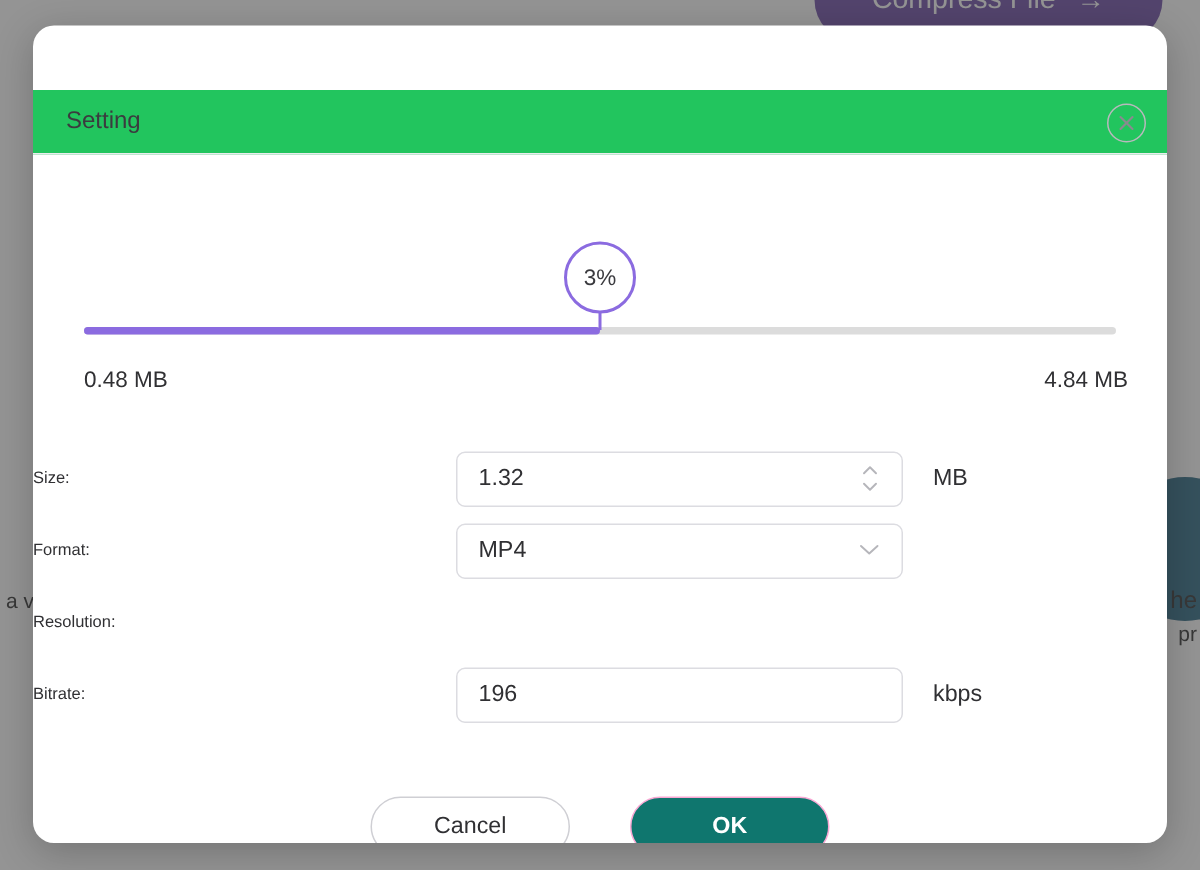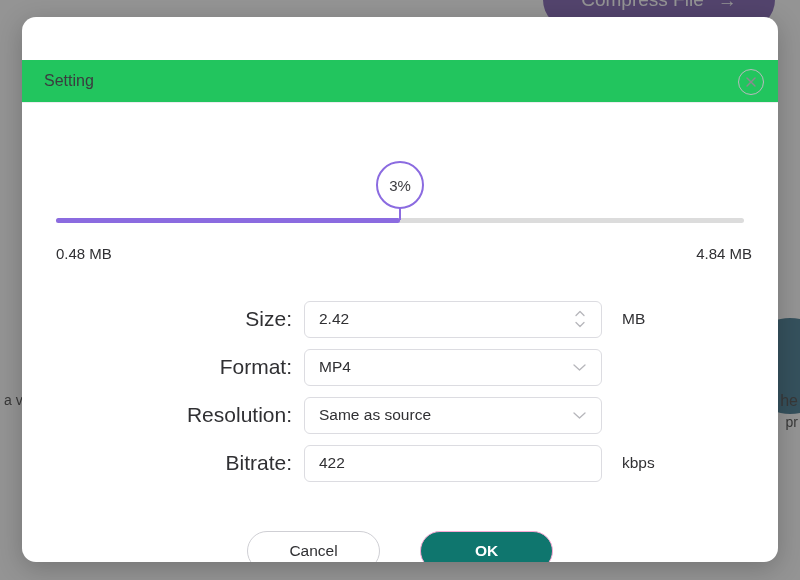--- a/index.html
+++ b/index.html
@@ -195,23 +195,23 @@
   
   .form { position: absolute; left: 0; top: 192px; width: 100%; }
   .row {
     display: flex;
     align-items: center;
     height: 48px;
     margin-bottom: 0;
   }
   .row-label {
     width: 282px;
-    text-align: right;
+    text-align: left;
     padding-right: 12px;
-    font-size: 21px;
+    font-size: 11px;
     color: #303033;
   }
   .field {
     position: relative;
     width: 298px;
     height: 37px;
     border: 1px solid #dcdce1;
     border-radius: 6px;
     background: #ffffff;
     display: flex;
@@ -321,21 +321,21 @@
       </div>
 
       <div class="range-min">0.48 MB</div>
       <div class="range-max">4.84 MB</div>
 
       <div class="form">
 
         <div class="row">
           <div class="row-label">Size:</div>
           <div class="field">
-            <span class="field-value">2.42</span>
+            <span class="field-value">1.32</span>
             <span class="spinner">
               <svg width="14" height="8" viewBox="0 0 14 8" aria-hidden="true">
                 <polyline points="3,6 7,2 11,6" fill="none" stroke="#b6b6bb" stroke-width="1.3" stroke-linecap="round" stroke-linejoin="round"></polyline>
               </svg>
               <svg width="14" height="8" viewBox="0 0 14 8" aria-hidden="true">
                 <polyline points="3,2 7,6 11,2" fill="none" stroke="#b6b6bb" stroke-width="1.3" stroke-linecap="round" stroke-linejoin="round"></polyline>
               </svg>
             </span>
           </div>
           <div class="unit">MB</div>
@@ -349,35 +349,27 @@
               <svg width="15" height="9" viewBox="0 0 15 9" aria-hidden="true">
                 <polyline points="2,2 7.5,7 13,2" fill="none" stroke="#b6b6bb" stroke-width="1.3" stroke-linecap="round" stroke-linejoin="round"></polyline>
               </svg>
             </span>
           </div>
           <div class="unit"></div>
         </div>
 
         <div class="row">
           <div class="row-label">Resolution:</div>
-          <div class="field select">
-            <span class="field-value">Same as source</span>
-            <span class="chev-dd">
-              <svg width="15" height="9" viewBox="0 0 15 9" aria-hidden="true">
-                <polyline points="2,2 7.5,7 13,2" fill="none" stroke="#b6b6bb" stroke-width="1.3" stroke-linecap="round" stroke-linejoin="round"></polyline>
-              </svg>
-            </span>
-          </div>
           <div class="unit"></div>
         </div>
 
         <div class="row">
           <div class="row-label">Bitrate:</div>
           <div class="field">
-            <span class="field-value">422</span>
+            <span class="field-value">196</span>
           </div>
           <div class="unit">kbps</div>
         </div>
 
       </div>
 
       <div class="footer">
         <div class="btn btn-cancel">Cancel</div>
         <div class="btn btn-ok">OK</div>
       </div>

